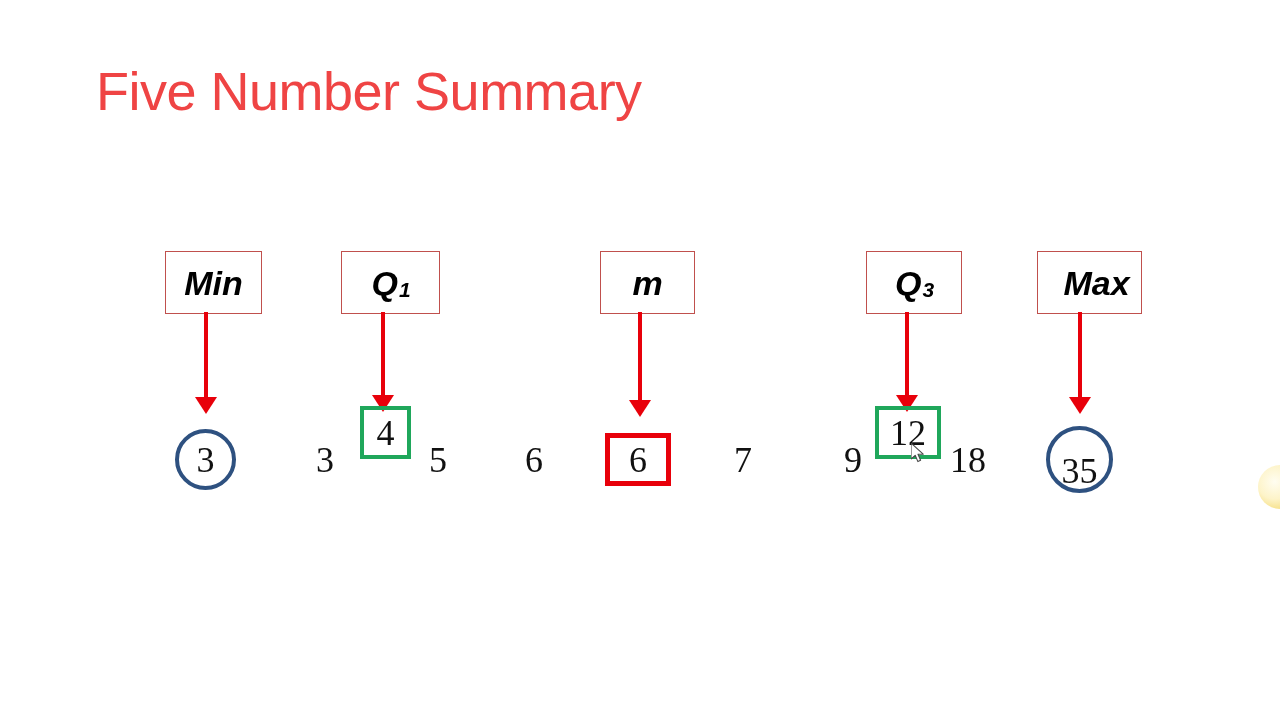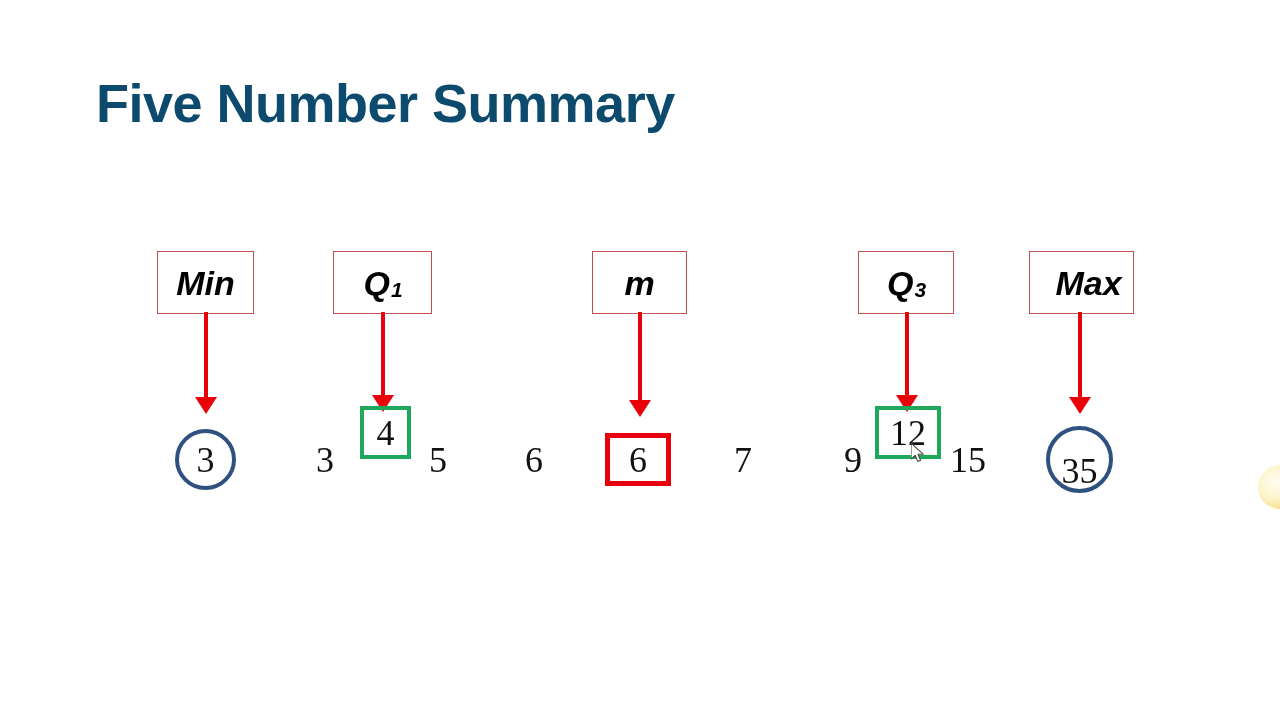--- a/index.html
+++ b/index.html
@@ -18,45 +18,46 @@
     position: relative;
     width: 1280px;
     height: 720px;
     background: #ffffff;
   }
 
   
   #slide-title {
     position: absolute;
     left: 96px;
-    top: 72px;
+    top: 60px;
     font-family: "Liberation Sans", sans-serif;
     font-size: 54px;
-    font-weight: bold;
-    color: #0c4a6e;
+    font-weight: normal;
+    color: #ef4444;
     letter-spacing: -0.5px;
     white-space: nowrap;
     line-height: 1.15;
   }
 
   
   .label-box {
     position: absolute;
     box-sizing: border-box;
     border: 1.6px solid #C0504D;
     background: #ffffff;
     display: flex;
     align-items: center;
     justify-content: center;
     font-family: "Liberation Sans", sans-serif;
     font-size: 34px;
     font-weight: bold;
     font-style: italic;
     color: #000000;
     line-height: 1;
+    margin-left: 8px;
   }
   .label-box .sub {
     font-size: 21px;
     font-weight: bold;
     font-style: italic;
     vertical-align: sub;
     position: relative;
     top: 7px;
     left: 1px;
   }
@@ -227,21 +228,21 @@
 
   <div class="datum" style="left:838px; top:442px; width:30px;">
     <span>9</span>
   </div>
 
   <div class="rect-mark green" style="left:875px; top:406px; width:66px; height:53px;font-family:Liberation Serif, serif;">
     <span>12</span>
   </div>
 
   <div class="datum" style="left:947px; top:442px; width:42px;">
-    <span>15</span>
+    <span>18</span>
   </div>
 
   <div class="circle-mark" style="left:1046px; top:426px; width:67px; height:67px;align-items:flex-end;">
     <span>35</span>
   </div>
 
   <div id="corner-glow"></div>
 
   <svg id="mouse-cursor" viewBox="0 0 16 22" xmlns="http://www.w3.org/2000/svg">
     <polygon points="0,0 0,16 4.2,12.3 6.9,18.6 9.6,17.3 7,11.2 12.2,11.2" fill="#FFFFFF" stroke="#4A4A4A" stroke-width="1.1" stroke-linejoin="round"></polygon>

